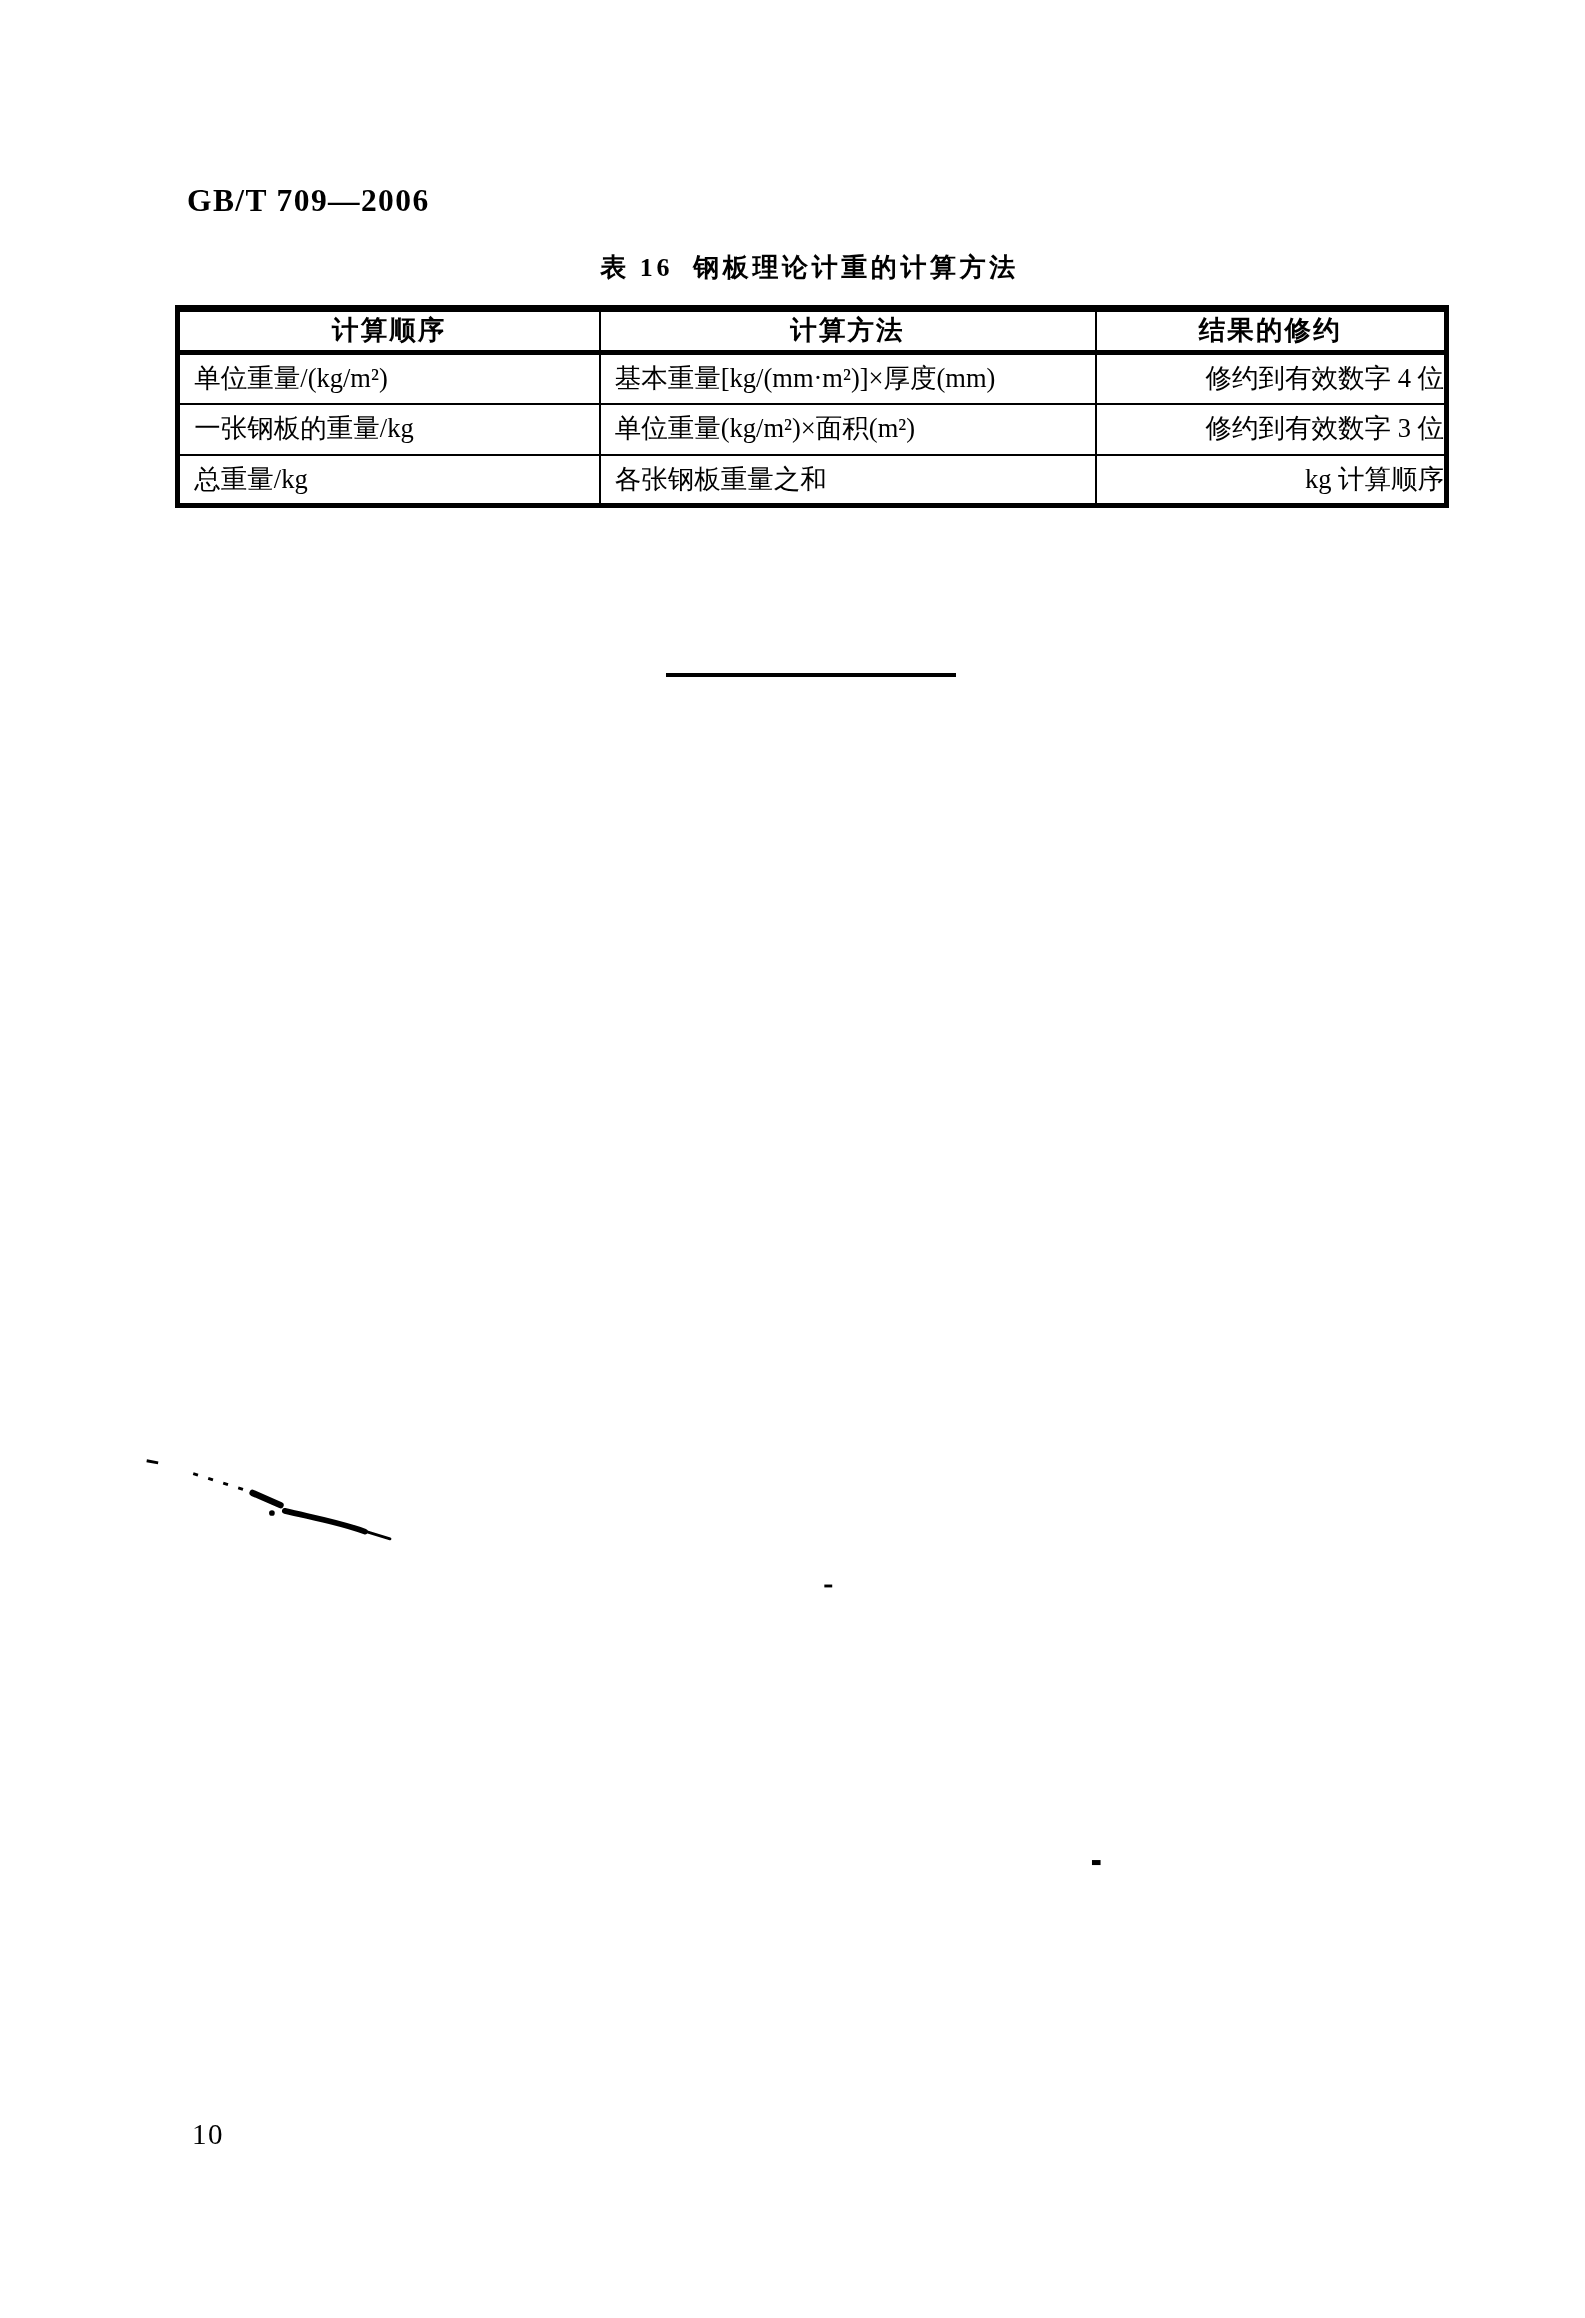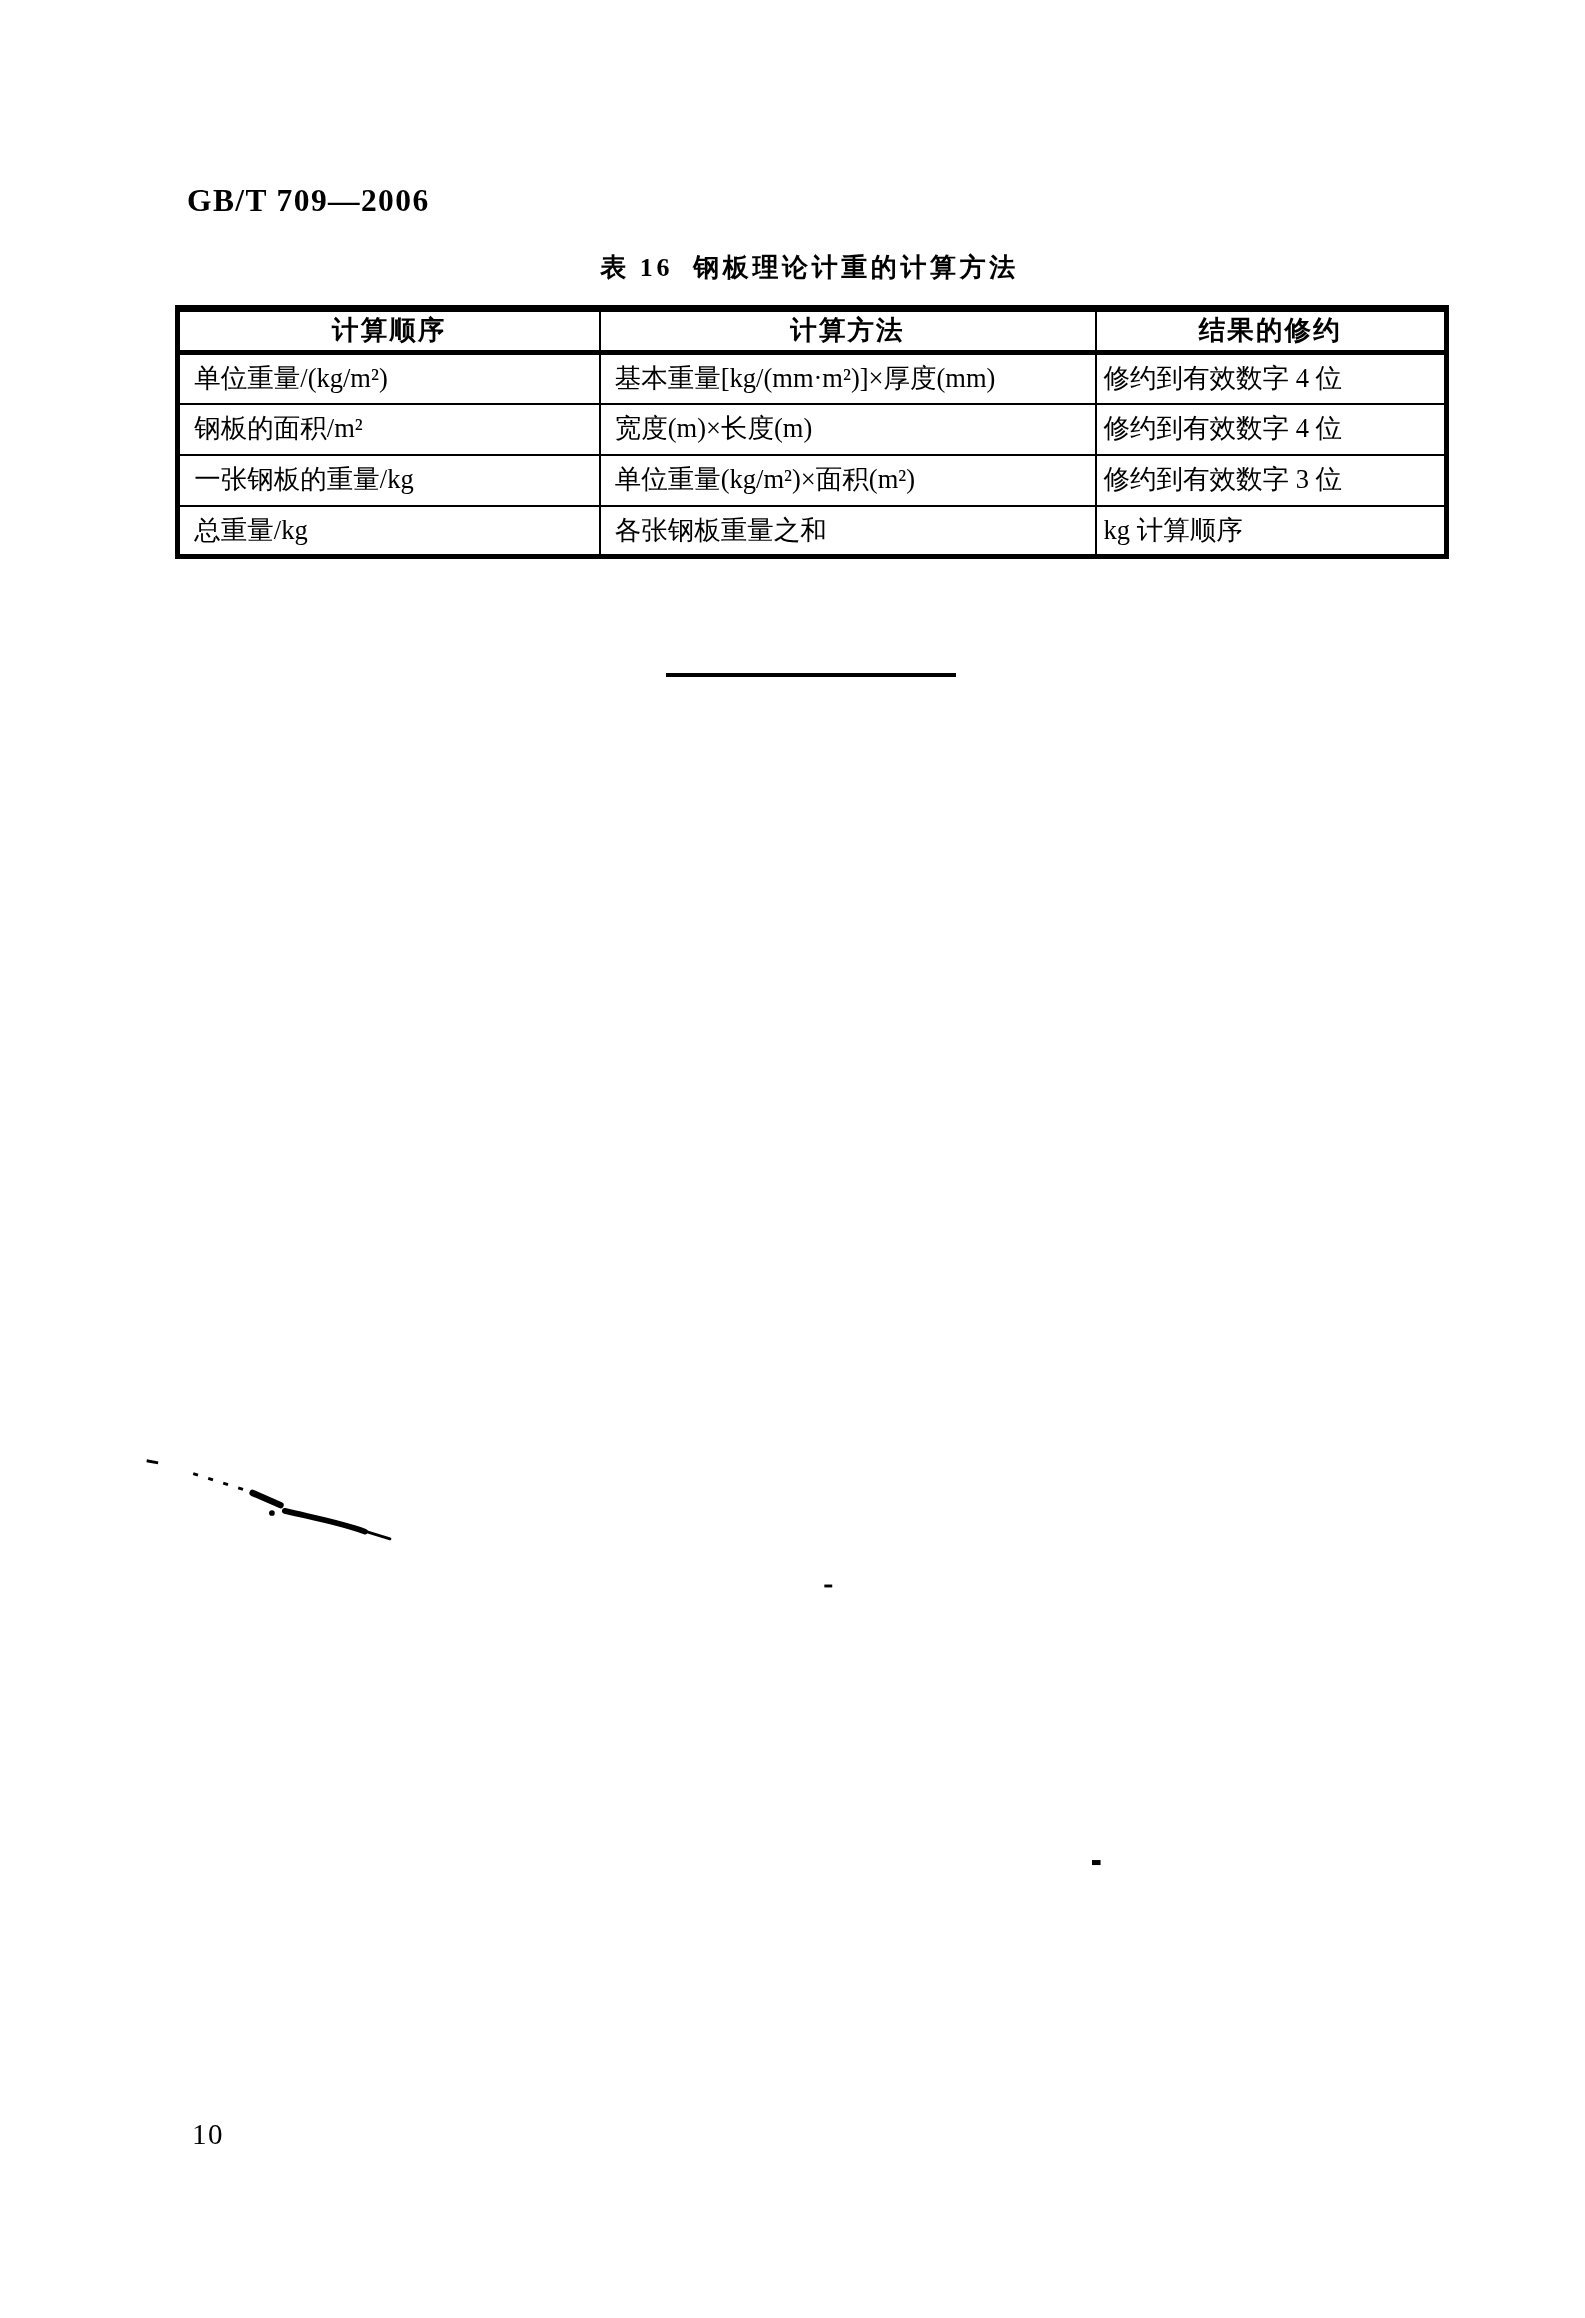--- a/index.html
+++ b/index.html
@@ -57,21 +57,21 @@
   }
   table.calc { border: 5px solid #000; border-top-width: 7.2px; }
   table.calc thead th {
     height: 44px;
     text-align: center;
     font-weight: bold;
     border-bottom-width: 5px;
     letter-spacing: 2.1px;
   }
   table.calc tbody td { height: 51px; padding-left: 14.3px; text-align: left; }
-  table.calc tbody td.c3 { padding-left: 7px; }
+  table.calc tbody td.c3 { padding-left: 7px; text-align: right; }
   table.calc tbody td.center { text-align: center; padding-left: 0; }
   .end-rule {
     position: absolute;
     left: 666px;
     top: 673px;
     width: 290px;
     height: 4.3px;
     background: #000;
   }
   .page-number {
@@ -112,25 +112,20 @@
         <th>结果的修约</th>
       </tr>
     </thead>
     <tbody>
       <tr>
         <td class="c1">单位重量/(kg/m²)</td>
         <td class="c2">基本重量[kg/(mm·m²)]×厚度(mm)</td>
         <td class="c3">修约到有效数字 4 位</td>
       </tr>
       <tr>
-        <td class="c1">钢板的面积/m²</td>
-        <td class="c2">宽度(m)×长度(m)</td>
-        <td class="c3">修约到有效数字 4 位</td>
-      </tr>
-      <tr>
         <td class="c1">一张钢板的重量/kg</td>
         <td class="c2">单位重量(kg/m²)×面积(m²)</td>
         <td class="c3">修约到有效数字 3 位</td>
       </tr>
       <tr>
         <td class="c1">总重量/kg</td>
         <td class="c2">各张钢板重量之和</td>
         <td class="c3">kg 计算顺序</td>
       </tr>
     </tbody>

